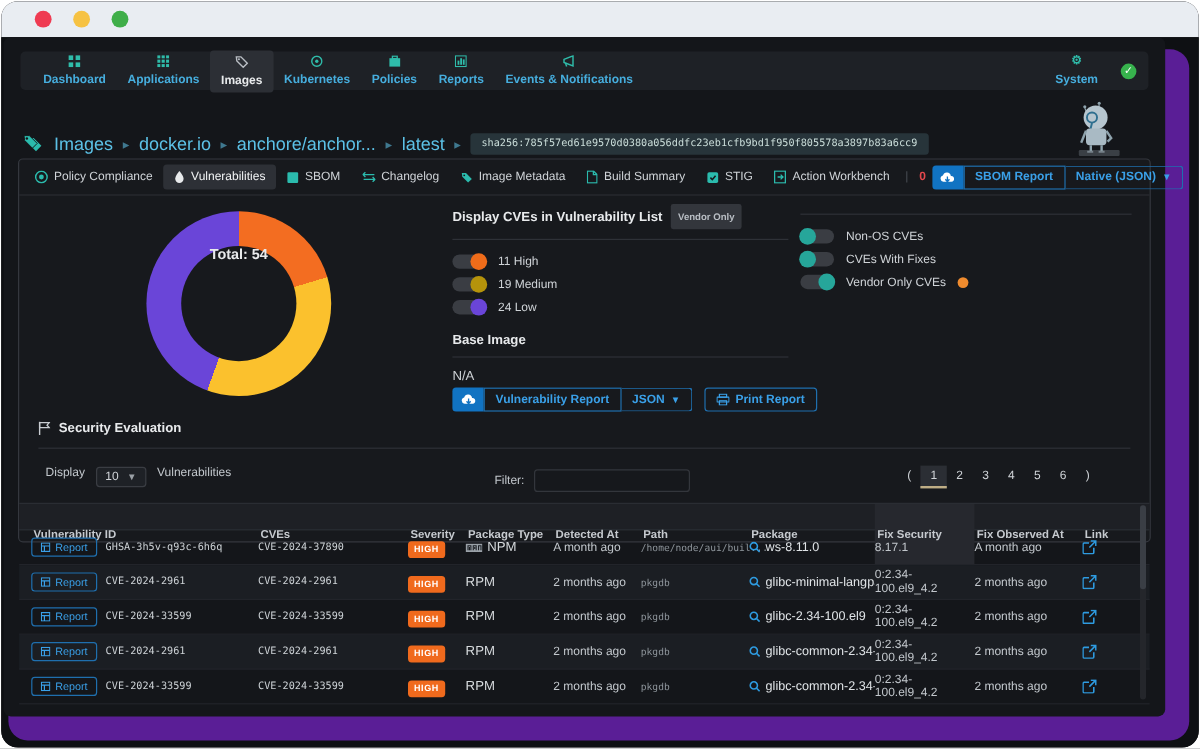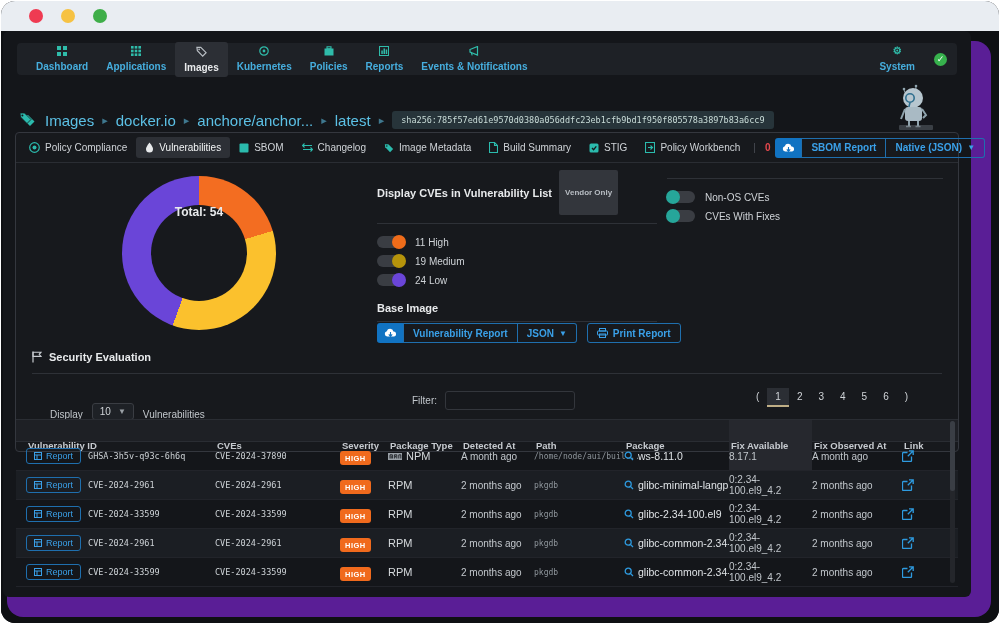--- a/index.html
+++ b/index.html
@@ -44,21 +44,21 @@
   .caret { font-size:8px; color:#3aa0e8; }
 
   
   .donut-wrap { position:absolute; left:106px; top:43px; width:154px; height:154px; }
   .donut { width:154px; height:154px; border-radius:50%; position:relative; }
   .donut-hole { position:absolute; left:29px; top:29px; width:96px; height:96px; border-radius:50%; background:#17191d; display:flex; align-items:flex-start; justify-content:center; }
   .donut-center { color:#e8eaec; font-size:12px; font-weight:bold; }
 
   .sec-title { font-size:11px; font-weight:bold; color:#e8eaec; display:flex; align-items:center; gap:7px; }
   .hr { height:1px; background:#2e3137; }
-  .badge-dim { background:#33363c; color:#b9bec4; font-size:8px; padding:18px 6px; border-radius:2px; font-weight:bold; }
+  .badge-dim { background:#33363c; color:#b9bec4; font-size:8px; padding:6px 6px; border-radius:2px; font-weight:bold; }
 
   .toggle-row { display:flex; align-items:center; gap:10px; height:16px; margin-bottom:3px; cursor:pointer; }
   .pill { width:28px; height:12px; background:#3a3d43; border-radius:6px; position:relative; flex:0 0 auto; }
   .knob { position:absolute; top:-1px; width:14px; height:14px; border-radius:50%; background:#26a69a; }
   .pill.on .knob { right:-1px; }
   .pill.off .knob { left:-1px; }
   .toggle-label { font-size:10px; color:#cfd3d7; }
   .info-dot { width:9px; height:9px; border-radius:50%; background:#ef8b2e; display:inline-block; }
 
   .val-text { font-size:11px; color:#cfd3d7; }
@@ -295,21 +295,21 @@
                 </span>
               <span>STIG</span>
             </div>
             <div class="tab">
               <span class="ticon">
                   <svg width="10" height="11" viewBox="0 0 10 11">
                     <path d="M0.5 0.5 h9 v10 h-9 Z" fill="none" stroke="currentColor" stroke-width="1.1"></path>
                     <path d="M3 5.5 h4 M5.5 3.5 l2 2 -2 2" stroke="currentColor" stroke-width="1.1" fill="none"></path>
                   </svg>
                 </span>
-              <span>Policy Workbench</span>
+              <span>Action Workbench</span>
             </div>
             <span class="tab-count-sep">|</span>
             <span class="tab-count">0</span>
 
             <div class="tabrow-right">
               <div class="btn-sq">
                 <span>
                     <svg width="13" height="10" viewBox="0 0 13 10">
                       <path d="M3.2 8.5 a2.7 2.7 0 0 1 -0.4 -5.3 a3.4 3.4 0 0 1 6.6 0.4 a2.3 2.3 0 0 1 0.4 4.9 Z" fill="#fff"></path>
                       <path d="M6.5 4 v4 M4.8 6.4 l1.7 2 1.7-2" stroke="#1173c2" stroke-width="1.1" fill="none"></path>
@@ -374,20 +374,27 @@
                   <span class="knob"></span>
                 </span>
               <span class="toggle-label">Non-OS CVEs</span>
             </div>
             <div class="toggle-row">
               <span class="pill off">
                   <span class="knob"></span>
                 </span>
               <span class="toggle-label">CVEs With Fixes</span>
             </div>
+            <div class="toggle-row">
+              <span class="pill on">
+                  <span class="knob"></span>
+                </span>
+              <span class="toggle-label">Vendor Only CVEs</span>
+              <span class="info-dot"></span>
+            </div>
           </div>
 
           <div class="abs" style="left:361px; top:190px; display:flex; align-items:center;">
             <div class="btn-sq">
               <span>
                   <svg width="13" height="10" viewBox="0 0 13 10">
                     <path d="M3.2 8.5 a2.7 2.7 0 0 1 -0.4 -5.3 a3.4 3.4 0 0 1 6.6 0.4 a2.3 2.3 0 0 1 0.4 4.9 Z" fill="#fff"></path>
                     <path d="M6.5 4 v4 M4.8 6.4 l1.7 2 1.7-2" stroke="#1173c2" stroke-width="1.1" fill="none"></path>
                   </svg>
                 </span>
@@ -417,21 +424,21 @@
                   <svg width="10" height="12" viewBox="0 0 10 12">
                     <path d="M1 0.5 V11.5" stroke="#c8ccd1" stroke-width="1.2"></path>
                     <path d="M1 1.2 H9 L7.2 3.3 L9 5.4 H1 Z" fill="none" stroke="#c8ccd1" stroke-width="1.1"></path>
                   </svg>
                 </span>
               <span>Security Evaluation</span>
             </div>
           </div>
           <div class="hr abs" style="left:16px; right:16px; top:240px;"></div>
 
-          <div class="abs" style="left:22px; top:270px; display:flex; align-items:flex-end; gap:9px;margin-left:12px;">
+          <div class="abs" style="left:22px; top:256px; display:flex; align-items:flex-start; gap:9px;">
             <span style="font-size:10px; color:#c2c7cc;">Display</span>
             <span class="ctl-select">
               <span>10</span>
               <span class="caret" style="color:#9aa0a6;">▼</span>
             </span>
             <span style="font-size:10px; color:#c2c7cc;">Vulnerabilities</span>
           </div>
 
           <div class="abs" style="left:396px; top:258px; display:flex; align-items:center; gap:8px;">
             <span style="font-size:10px; color:#c2c7cc;">Filter:</span>
@@ -450,21 +457,21 @@
           </div>
 
           <div class="thead">
             <span class="th">Vulnerability ID</span>
             <span class="th">CVEs</span>
             <span class="th">Severity</span>
             <span class="th">Package Type</span>
             <span class="th">Detected At</span>
             <span class="th">Path</span>
             <span class="th">Package</span>
-            <span class="th sorted">Fix Available</span>
+            <span class="th sorted">Fix Security</span>
             <span class="th">Fix Observed At</span>
             <span class="th">Link</span>
           </div>
 
           <div id="rows">
 
             <div class="trow" style="top:309px;">
               <span style="display:flex; align-items:center; gap:7px;">
                 <button class="report-btn">
                     <svg width="8" height="8" viewBox="0 0 8 8">

